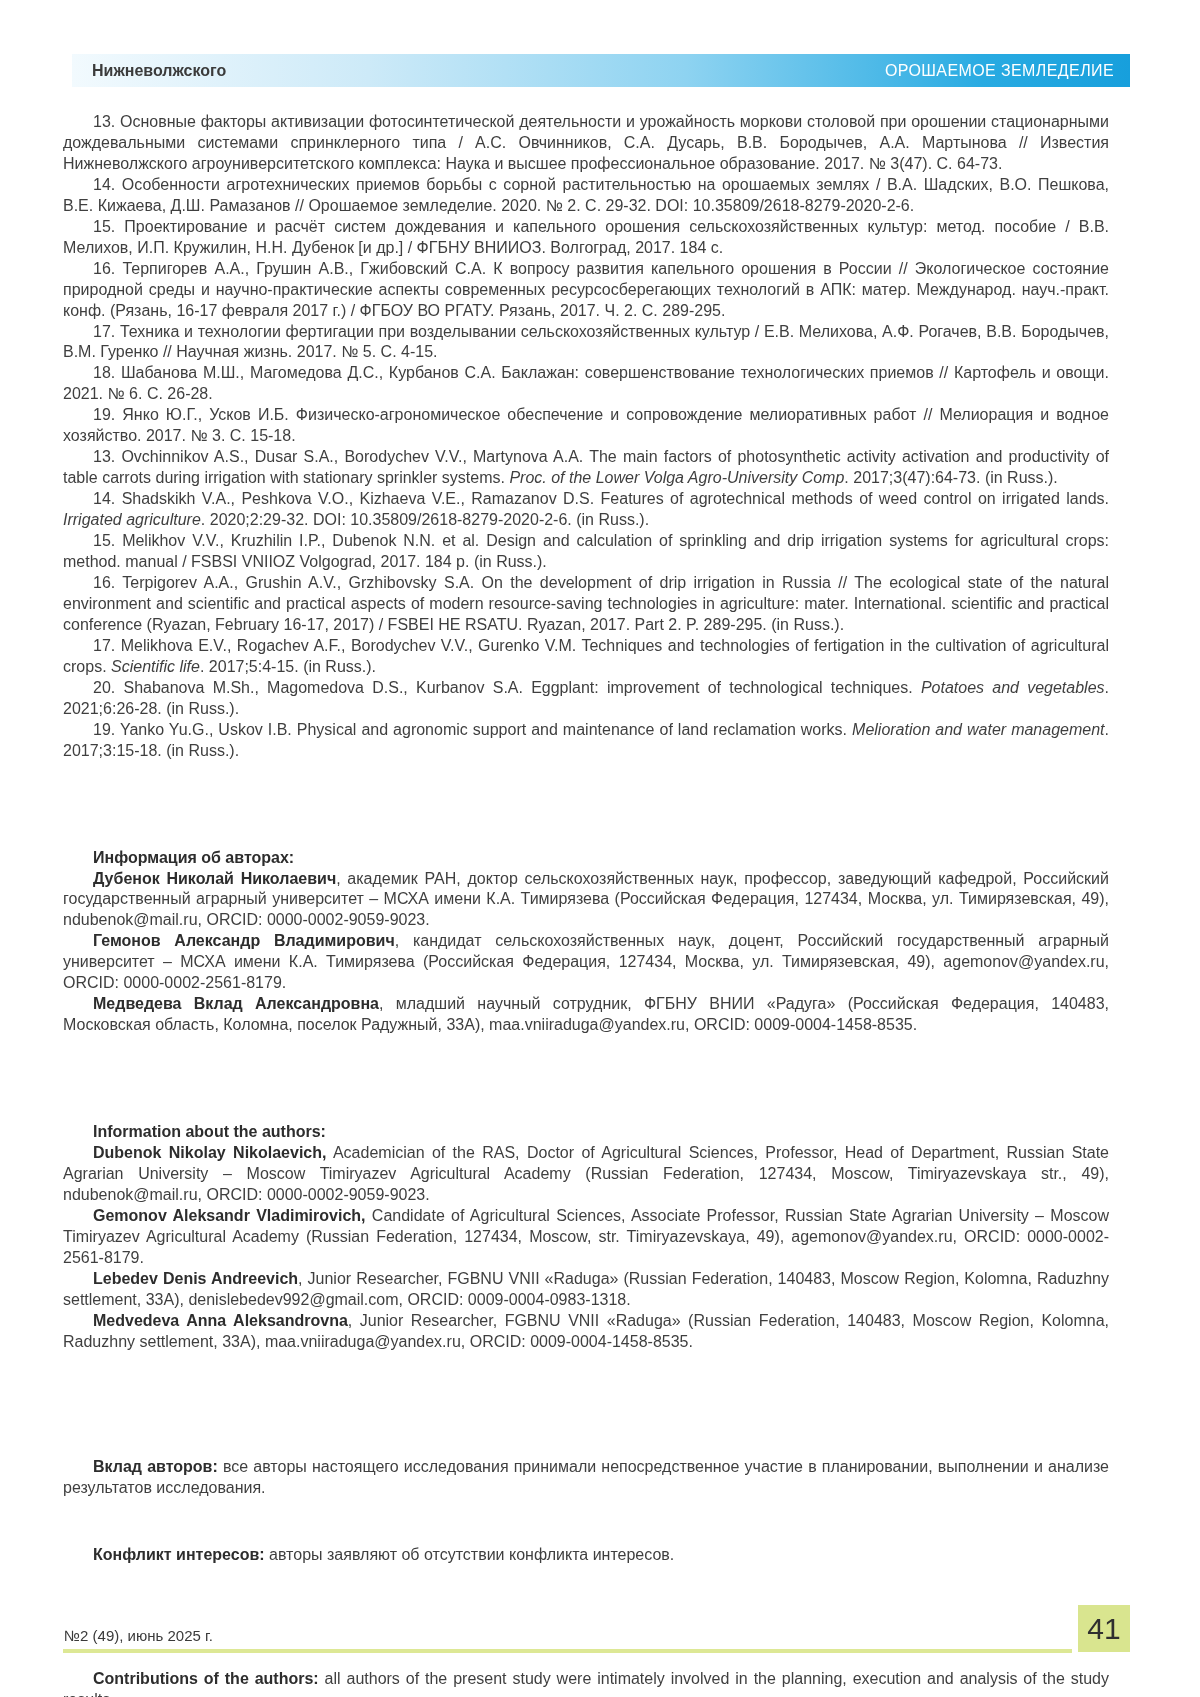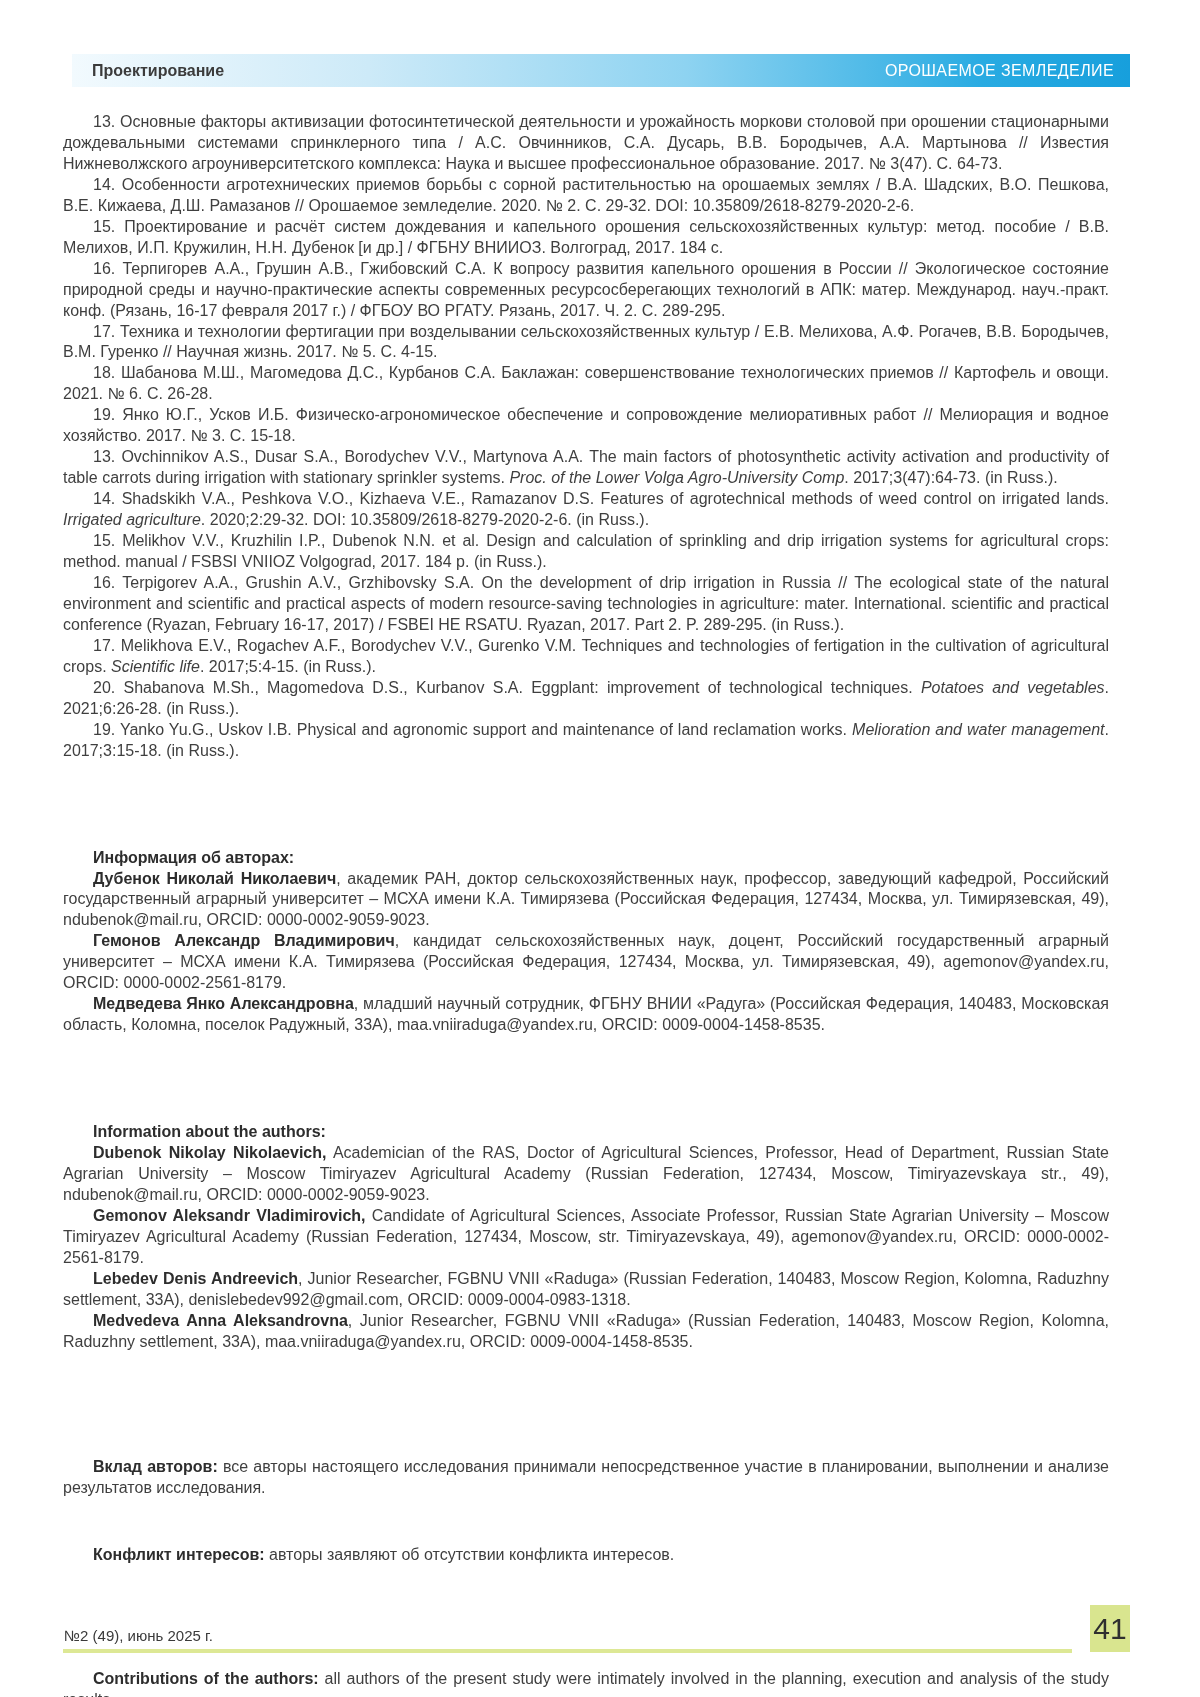--- a/index.html
+++ b/index.html
@@ -37,32 +37,32 @@
   .dates {
     text-align:center;
     font-family:"Liberation Serif", serif; font-size:17px; line-height:1.45; color:#1d1d1d;
   }
   .dates p { margin:0; text-indent:0; }
 
   
   .footer-issue { position:absolute; left:64px; bottom:53px; font-size:15px; color:#3a3a3a; }
   .footer-line  { position:absolute; left:63px; bottom:44px; width:1009px; height:4px; background:var(--accent_green_line,#dde895); }
   .footer-page  {
-    position:absolute; right:70px; bottom:45px; width:40px; height:47px;
+    position:absolute; right:70px; bottom:45px; width:52px; height:47px;
     background:var(--accent_green,#d9e58f); color:#2f2f2f; font-size:30px;
     display:flex; align-items:center; justify-content:center;
   }
 </style>
 </head>
 <body>
 
 <div class="page">
 
   <div class="header">
-    <span class="header-left">Проектирование</span>
+    <span class="header-left">Нижневолжского</span>
     <span class="header-right">ОРОШАЕМОЕ ЗЕМЛЕДЕЛИЕ</span>
   </div>
 
   <div class="content">
     <div class="grid">
 
       <div class="col refs" lang="ru">
         <p class="para">13. Основные факторы активизации фотосинтетической деятельности и урожайность моркови столовой при орошении стационарными дождевальными системами спринклерного типа / А.С. Овчинников, С.А. Дусарь, В.В. Бородычев, А.А. Мартынова // Известия Нижневолжского агроуниверситетского комплекса: Наука и высшее профессиональное образование. 2017. № 3(47). С. 64-73.</p>
         <p class="para">14. Особенности агротехнических приемов борьбы с сорной растительностью на орошаемых землях / В.А. Шадских, В.О. Пешкова, В.Е. Кижаева, Д.Ш. Рамазанов // Орошаемое земледелие. 2020. № 2. С. 29-32. DOI: 10.35809/2618-8279-2020-2-6.</p>
         <p class="para">15. Проектирование и расчёт систем дождевания и капельного орошения сельскохозяйственных культур: метод. пособие / В.В. Мелихов, И.П. Кружилин, Н.Н. Дубенок [и др.] / ФГБНУ ВНИИОЗ. Волгоград, 2017. 184 с.</p>
@@ -79,21 +79,21 @@
         <p class="para"><span class="seg normal">16. Terpigorev A.A., Grushin A.V., Grzhibovsky S.A. On the development of drip irrigation in Russia // The ecological state of the natural environment and scientific and practical aspects of modern resource-saving technologies in agriculture: mater. International. scientific and practical conference (Ryazan, February 16-17, 2017) / FSBEI HE RSATU. Ryazan, 2017. Part 2. P. 289-295. (in Russ.).</span></p>
         <p class="para"><span class="seg normal">17. Melikhova E.V., Rogachev A.F., Borodychev V.V., Gurenko V.M. Techniques and technologies of fertigation in the cultivation of agricultural crops. </span><span class="seg italic">Scientific life</span><span class="seg normal">. 2017;5:4-15. (in Russ.).</span></p>
         <p class="para"><span class="seg normal">20. Shabanova M.Sh., Magomedova D.S., Kurbanov S.A. Eggplant: improvement of technological techniques. </span><span class="seg italic">Potatoes and vegetables</span><span class="seg normal">. 2021;6:26-28. (in Russ.).</span></p>
         <p class="para"><span class="seg normal">19. Yanko Yu.G., Uskov I.B. Physical and agronomic support and maintenance of land reclamation works. </span><span class="seg italic">Melioration and water management</span><span class="seg normal">. 2017;3:15-18. (in Russ.).</span></p>
       </div>
 
       <div class="col authors" lang="ru">
         <p class="para heading">Информация об авторах:</p>
         <p class="para"><span class="seg bold">Дубенок Николай Николаевич</span><span class="seg normal">, академик РАН, доктор сельскохозяйственных наук, профессор, заведующий кафедрой, Российский государственный аграрный университет – МСХА имени К.А. Тимирязева (Российская Федерация, 127434, Москва, ул. Тимирязевская, 49), ndubenok@mail.ru, ORCID: 0000-0002-9059-9023.</span></p>
         <p class="para"><span class="seg bold">Гемонов Александр Владимирович</span><span class="seg normal">, кандидат сельскохозяйственных наук, доцент, Российский государственный аграрный университет – МСХА имени К.А. Тимирязева (Российская Федерация, 127434, Москва, ул. Тимирязевская, 49), agemonov@yandex.ru, ORCID: 0000-0002-2561-8179.</span></p>
-        <p class="para"><span class="seg bold">Медведева Янко Александровна</span><span class="seg normal">, младший научный сотрудник, ФГБНУ ВНИИ «Радуга» (Российская Федерация, 140483, Московская область, Коломна, поселок Радужный, 33А), maa.vniiraduga@yandex.ru, ORCID: 0009-0004-1458-8535.</span></p>
+        <p class="para"><span class="seg bold">Медведева Вклад Александровна</span><span class="seg normal">, младший научный сотрудник, ФГБНУ ВНИИ «Радуга» (Российская Федерация, 140483, Московская область, Коломна, поселок Радужный, 33А), maa.vniiraduga@yandex.ru, ORCID: 0009-0004-1458-8535.</span></p>
       </div>
 
       <div class="col authors" lang="en">
         <p class="para heading">Information about the authors:</p>
         <p class="para"><span class="seg bold">Dubenok Nikolay Nikolaevich,</span><span class="seg normal"> Academician of the RAS, Doctor of Agricultural Sciences, Professor, Head of Department, Russian State Agrarian University – Moscow Timiryazev Agricultural Academy (Russian Federation, 127434, Moscow, Timiryazevskaya str., 49), ndubenok@mail.ru, ORCID: 0000-0002-9059-9023.</span></p>
         <p class="para"><span class="seg bold">Gemonov Aleksandr Vladimirovich,</span><span class="seg normal"> Candidate of Agricultural Sciences, Associate Professor, Russian State Agrarian University – Moscow Timiryazev Agricultural Academy (Russian Federation, 127434, Moscow, str. Timiryazevskaya, 49), agemonov@yandex.ru, ORCID: 0000-0002-2561-8179.</span></p>
         <p class="para"><span class="seg bold">Lebedev Denis Andreevich</span><span class="seg normal">, Junior Researcher, FGBNU VNII «Raduga» (Russian Federation, 140483, Moscow Region, Kolomna, Raduzhny settlement, 33A), denislebedev992@gmail.com, ORCID: 0009-0004-0983-1318.</span></p>
         <p class="para"><span class="seg bold">Medvedeva Anna Aleksandrovna</span><span class="seg normal">, Junior Researcher, FGBNU VNII «Raduga» (Russian Federation, 140483, Moscow Region, Kolomna, Raduzhny settlement, 33A), maa.vniiraduga@yandex.ru, ORCID: 0009-0004-1458-8535.</span></p>
       </div>
 

